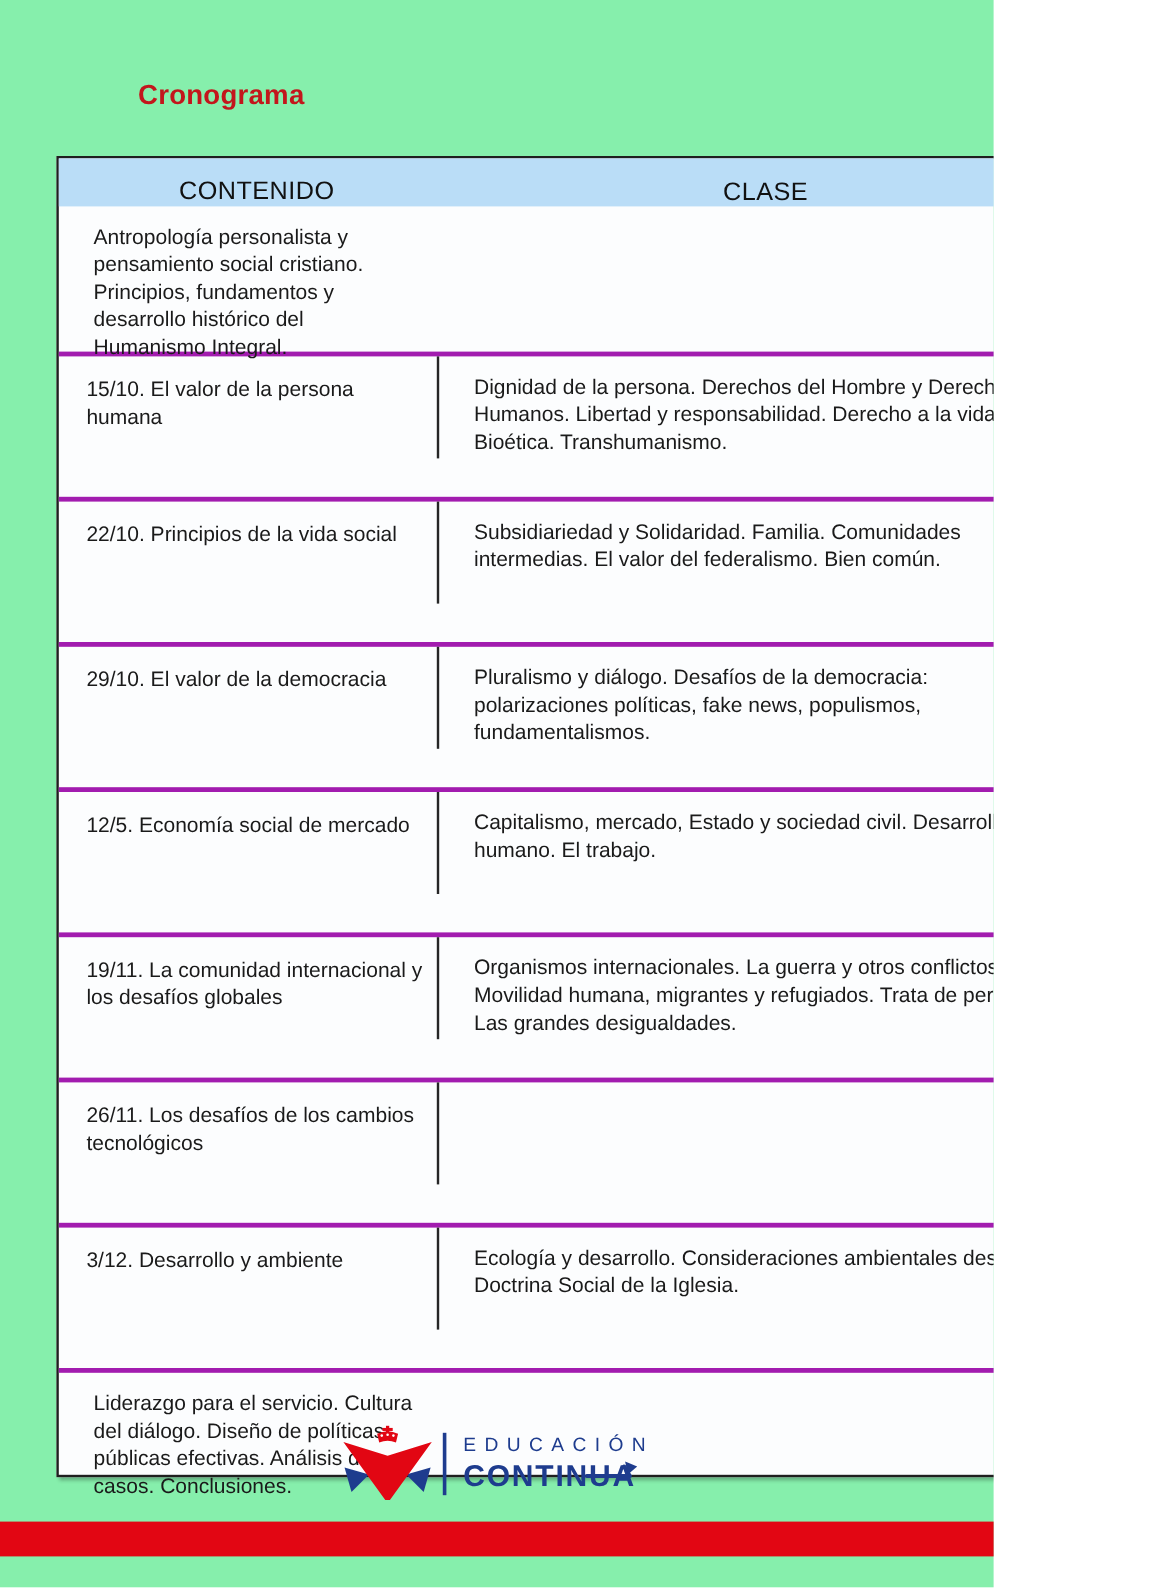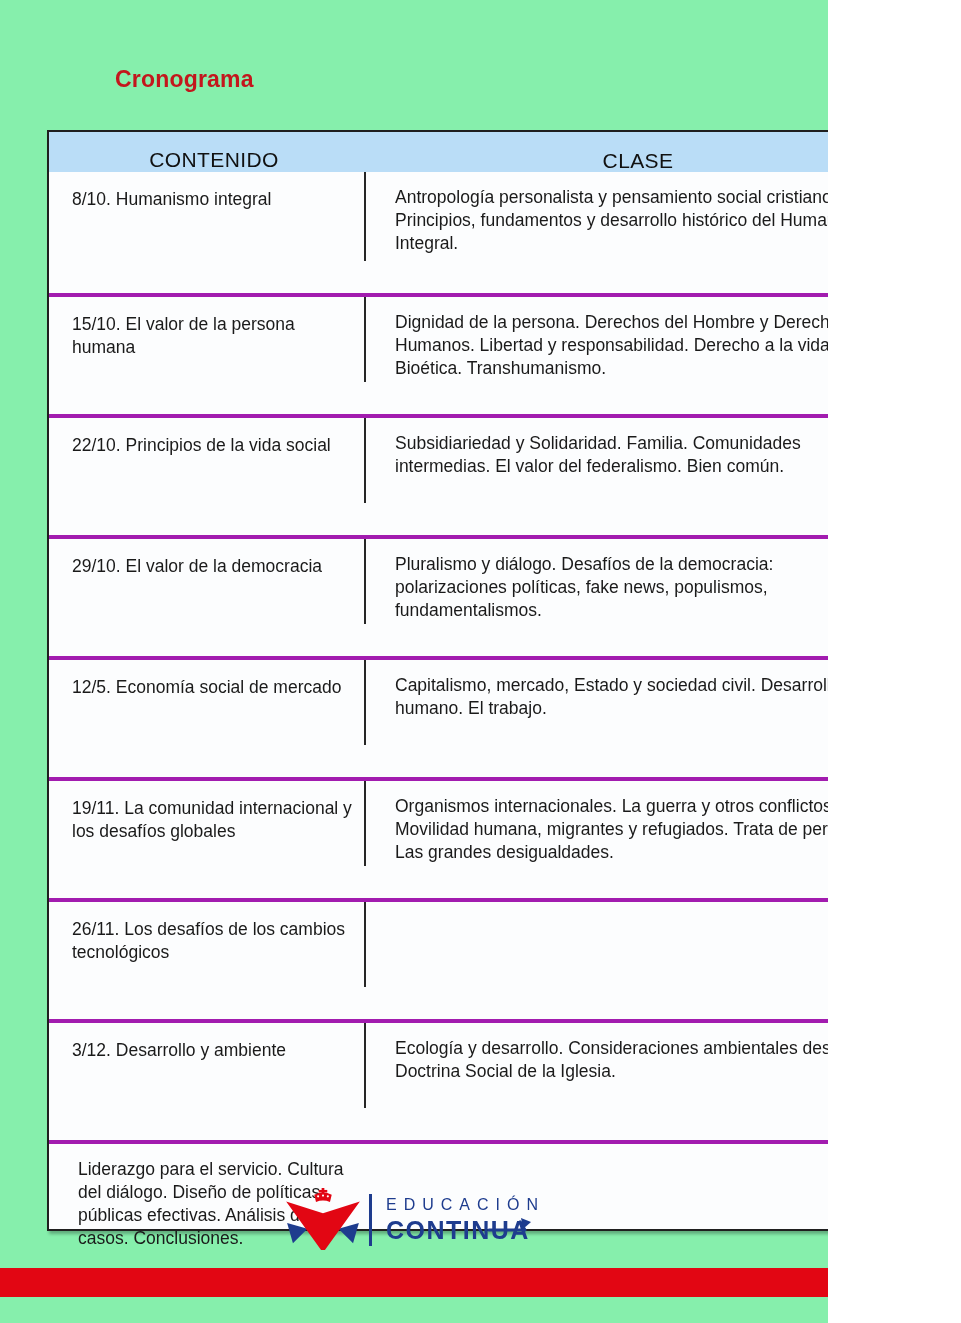--- a/index.html
+++ b/index.html
@@ -130,21 +130,20 @@
 
   <div class="doc-title">Cronograma</div>
 
   <div class="schedule-table">
     <div class="t-row t-head">
       <div class="cell contenido">CONTENIDO</div>
       <div class="cell clase">CLASE</div>
     </div>
     <div>
     <div class="t-row t-body-row">
-      <div class="cell clase">8/10. Humanismo integral</div>
       <div class="cell contenido">Antropología personalista y pensamiento social cristiano. Principios, fundamentos y desarrollo histórico del Humanismo Integral.</div>
     </div>
 
     <div class="t-row t-body-row">
       <div class="cell clase">15/10. El valor de la persona humana</div>
       <div class="cell contenido">Dignidad de la persona. Derechos del Hombre y Derechos Humanos. Libertad y responsabilidad. Derecho a la vida. Bioética. Transhumanismo.</div>
     </div>
 
     <div class="t-row t-body-row">
       <div class="cell clase">22/10. Principios de la vida social</div>

